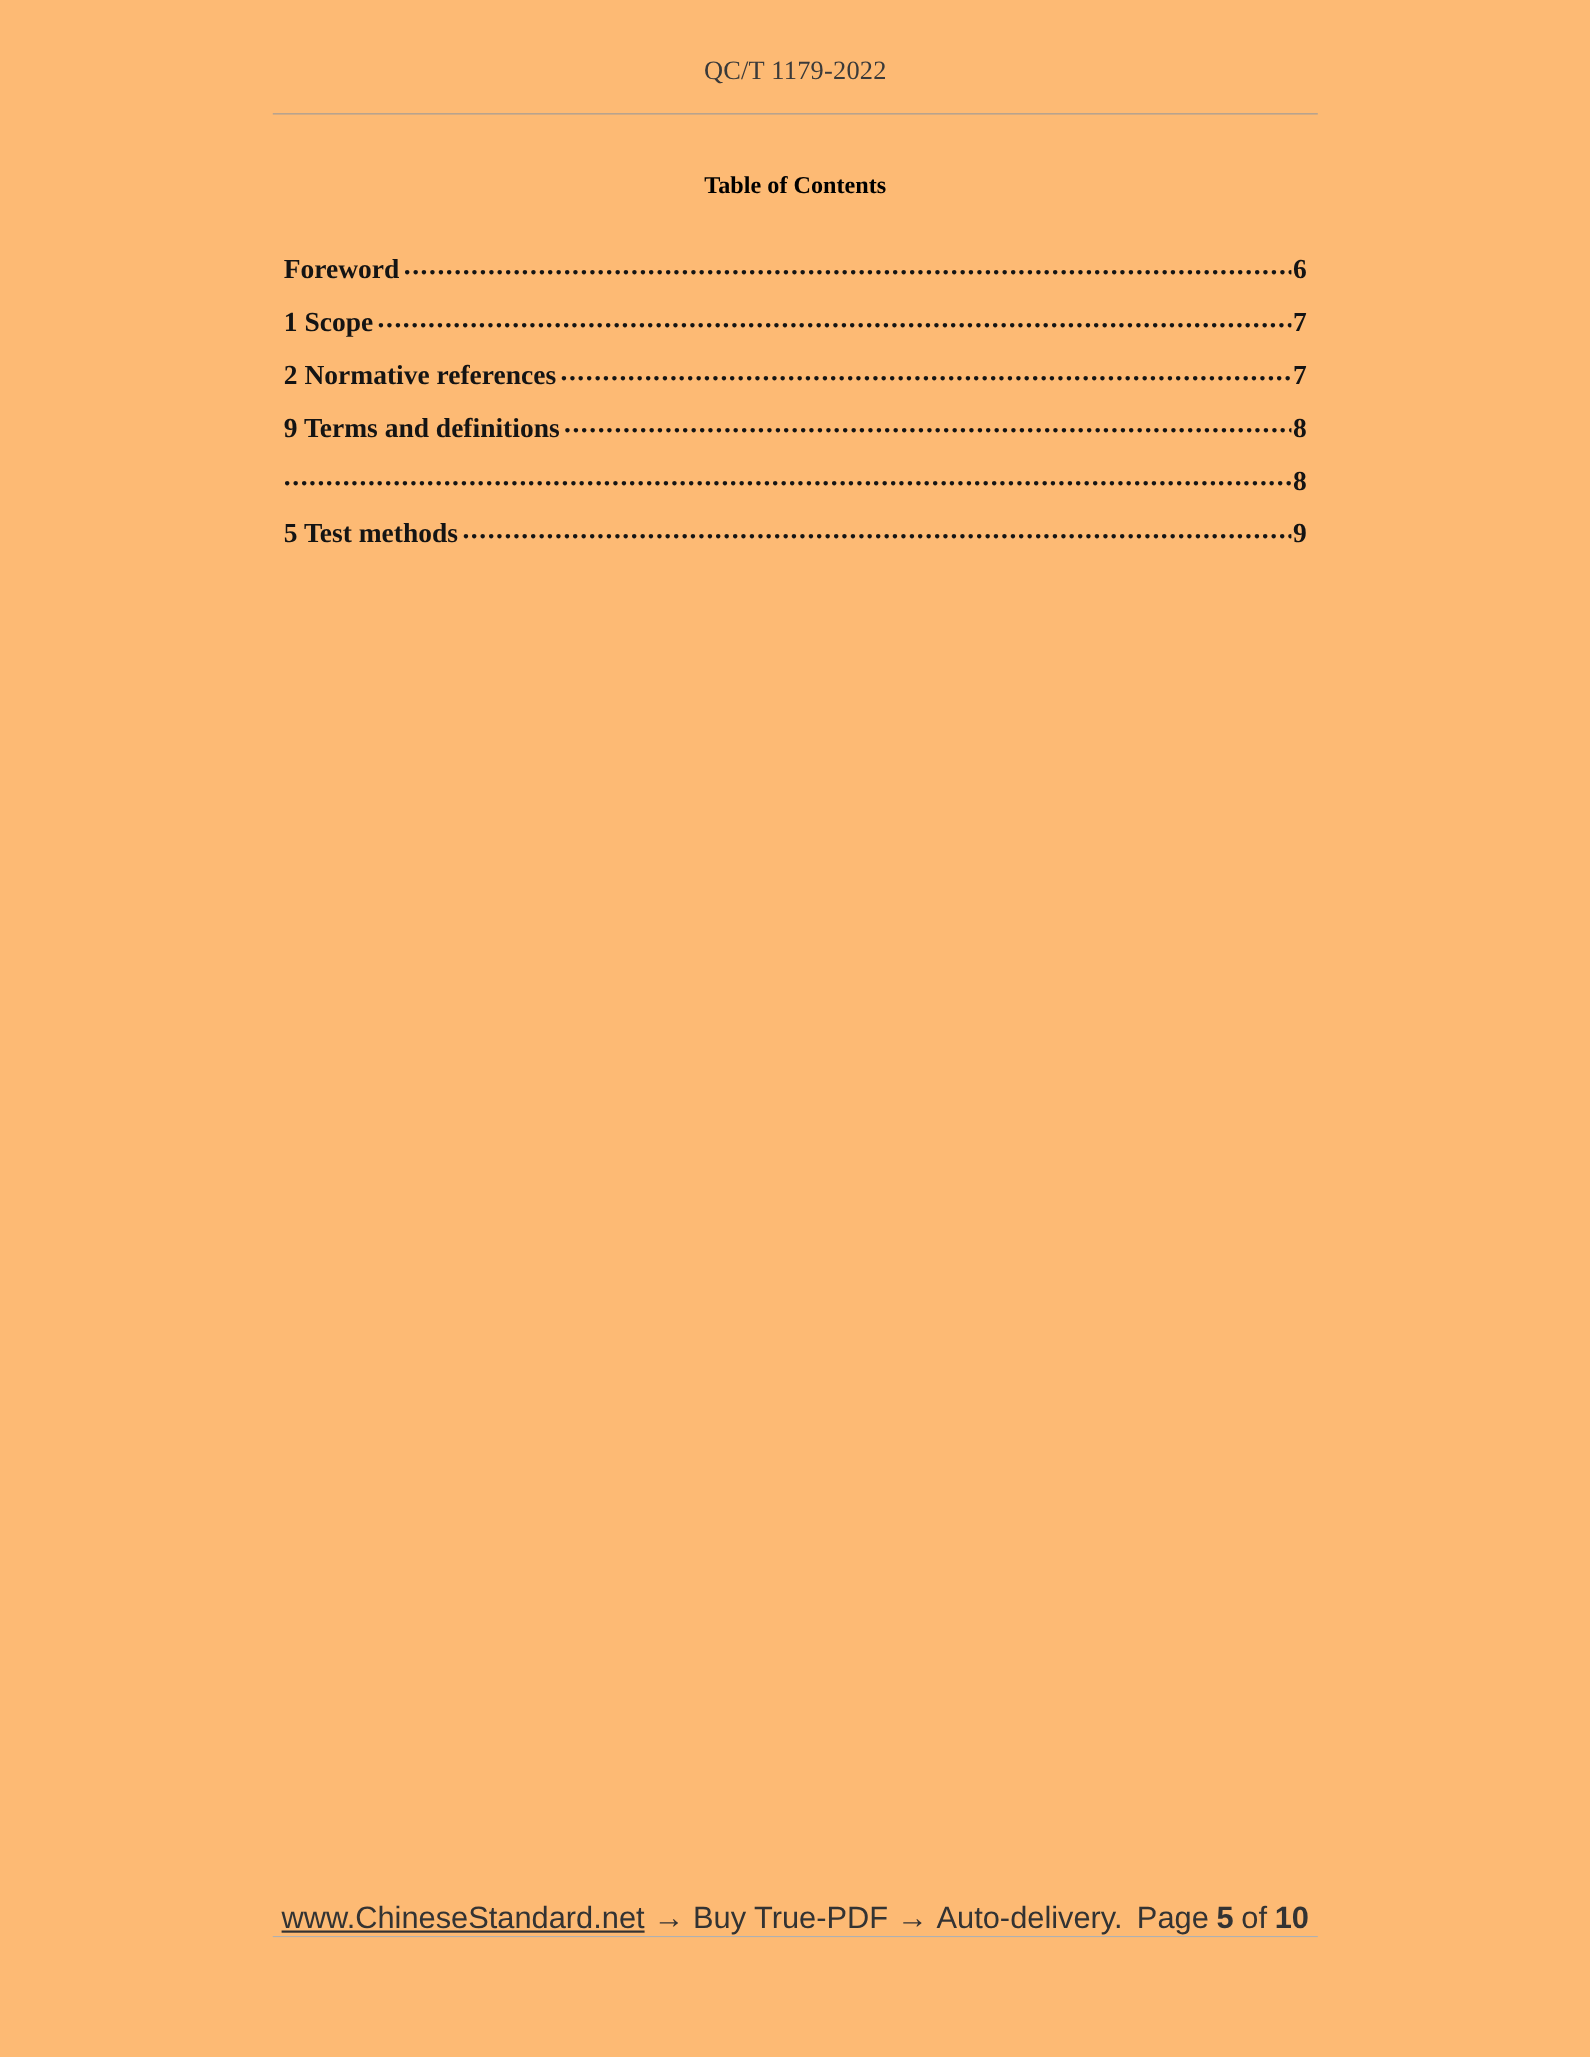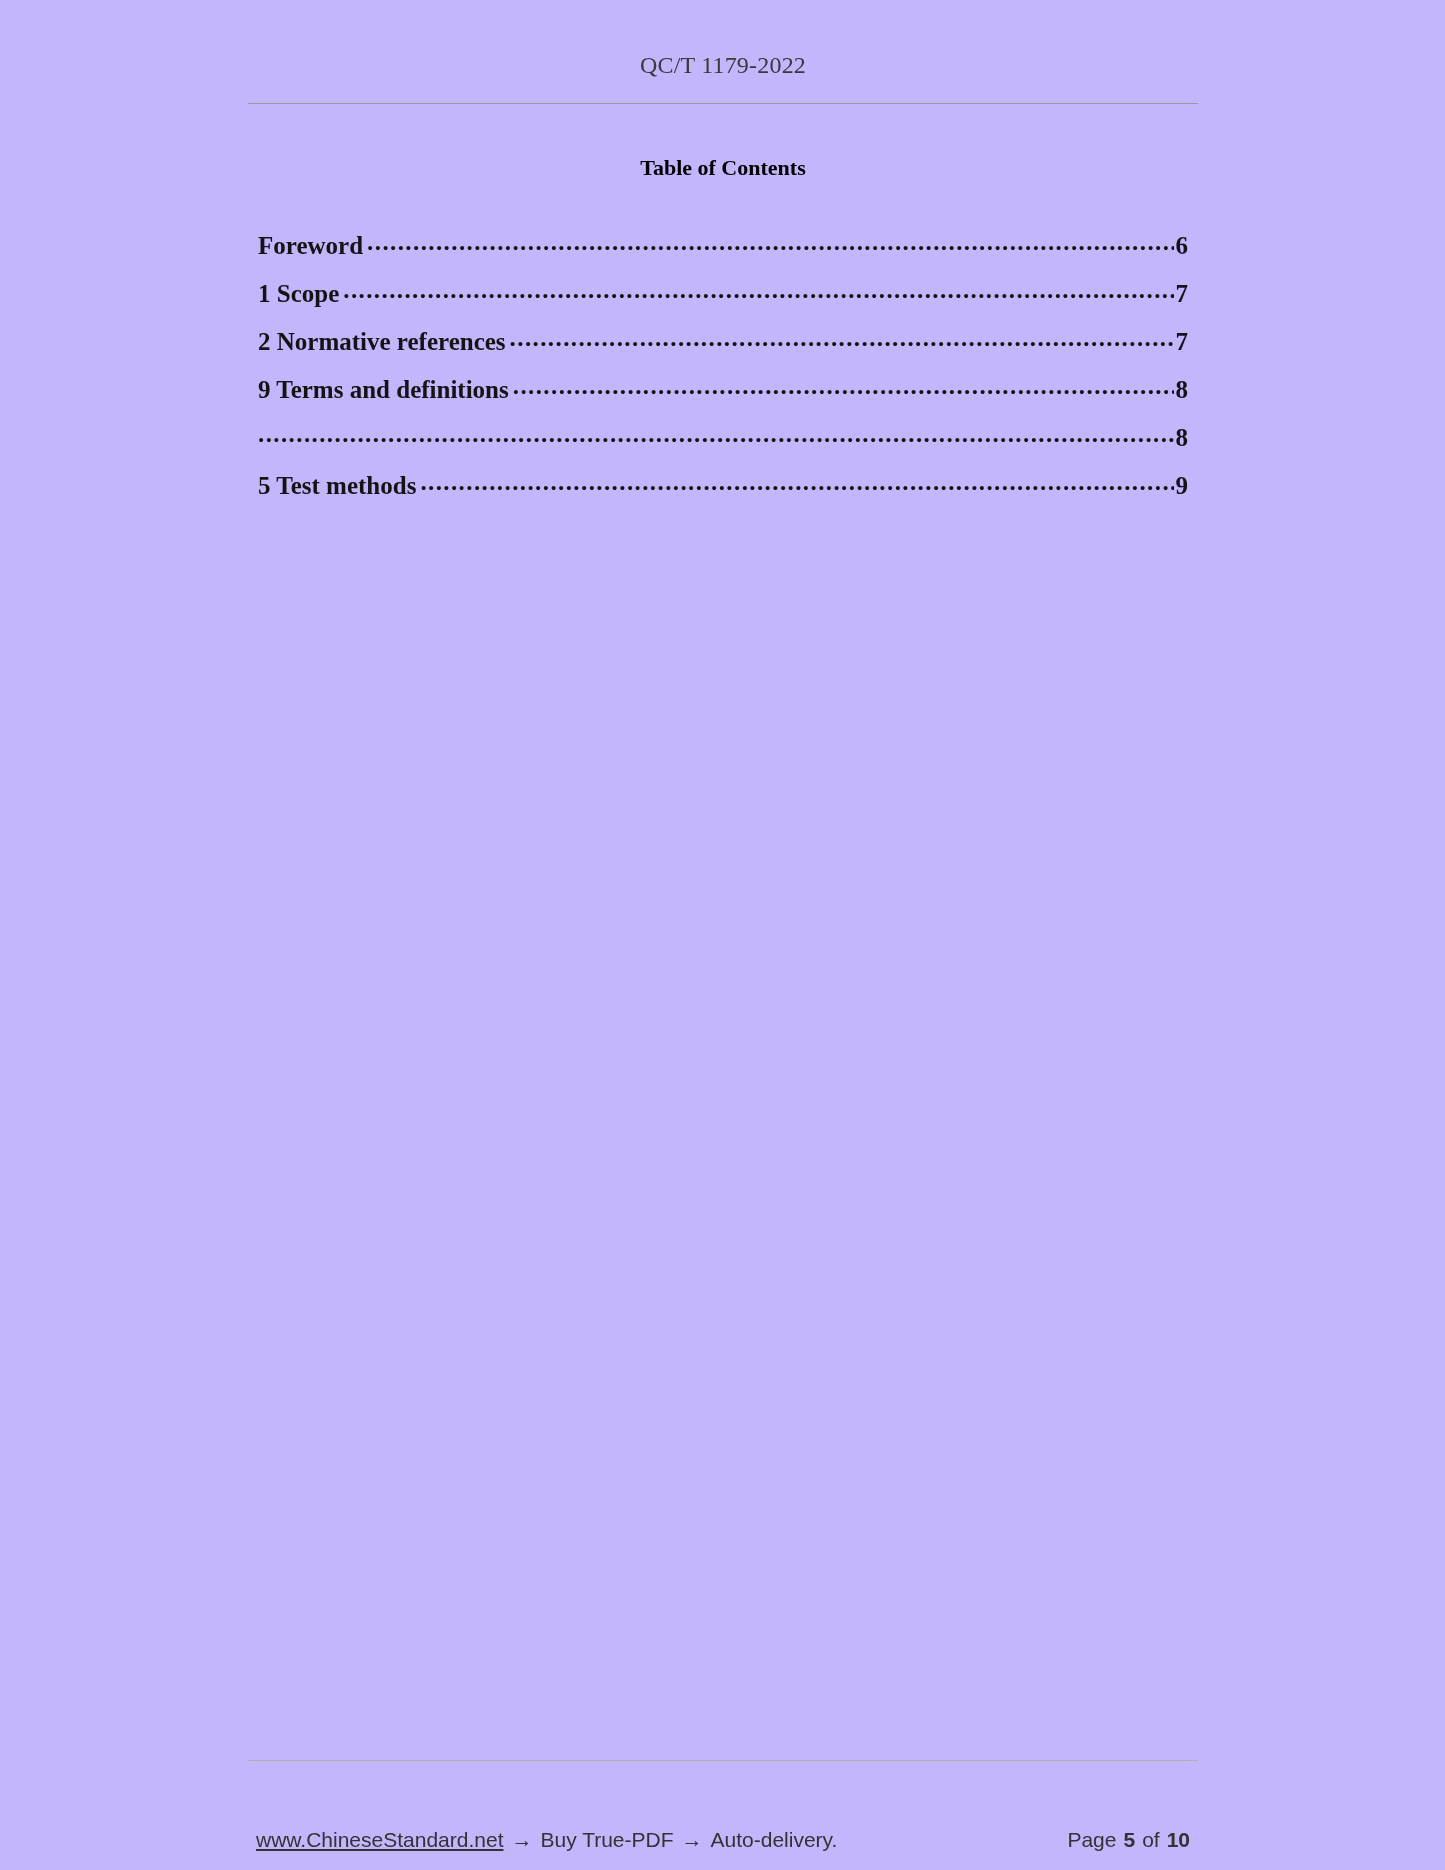--- a/index.html
+++ b/index.html
@@ -13,21 +13,21 @@
     font-family: "Liberation Serif", serif;
     color: #000000;
     position: relative;
     overflow: hidden;
   }
   .page {
     position: absolute;
     left: 0; top: 0;
     width: 1445px;
     height: 1870px;
-    background: #c4b5fd;
+    background: #fdba74;
   }
   
   .header {
     position: absolute;
     left: 248px;
     top: 52px;
     width: 950px;
     text-align: center;
   }
   .header-text {
@@ -103,25 +103,25 @@
     position: absolute;
     left: 248px;
     top: 1760px;
     width: 950px;
     height: 1px;
     background: #b0b0b0;
   }
   .footer {
     position: absolute;
     left: 248px;
-    top: 1824px;
+    top: 1724px;
     width: 950px;
     height: 40px;
     font-family: "Liberation Sans", sans-serif;
-    font-size: 21px;
+    font-size: 28px;
     color: #333333;
   }
   .footer-left {
     position: absolute;
     left: 8px;
     top: 4px;
     display: flex;
     align-items: baseline;
   }
   .footer-link {

